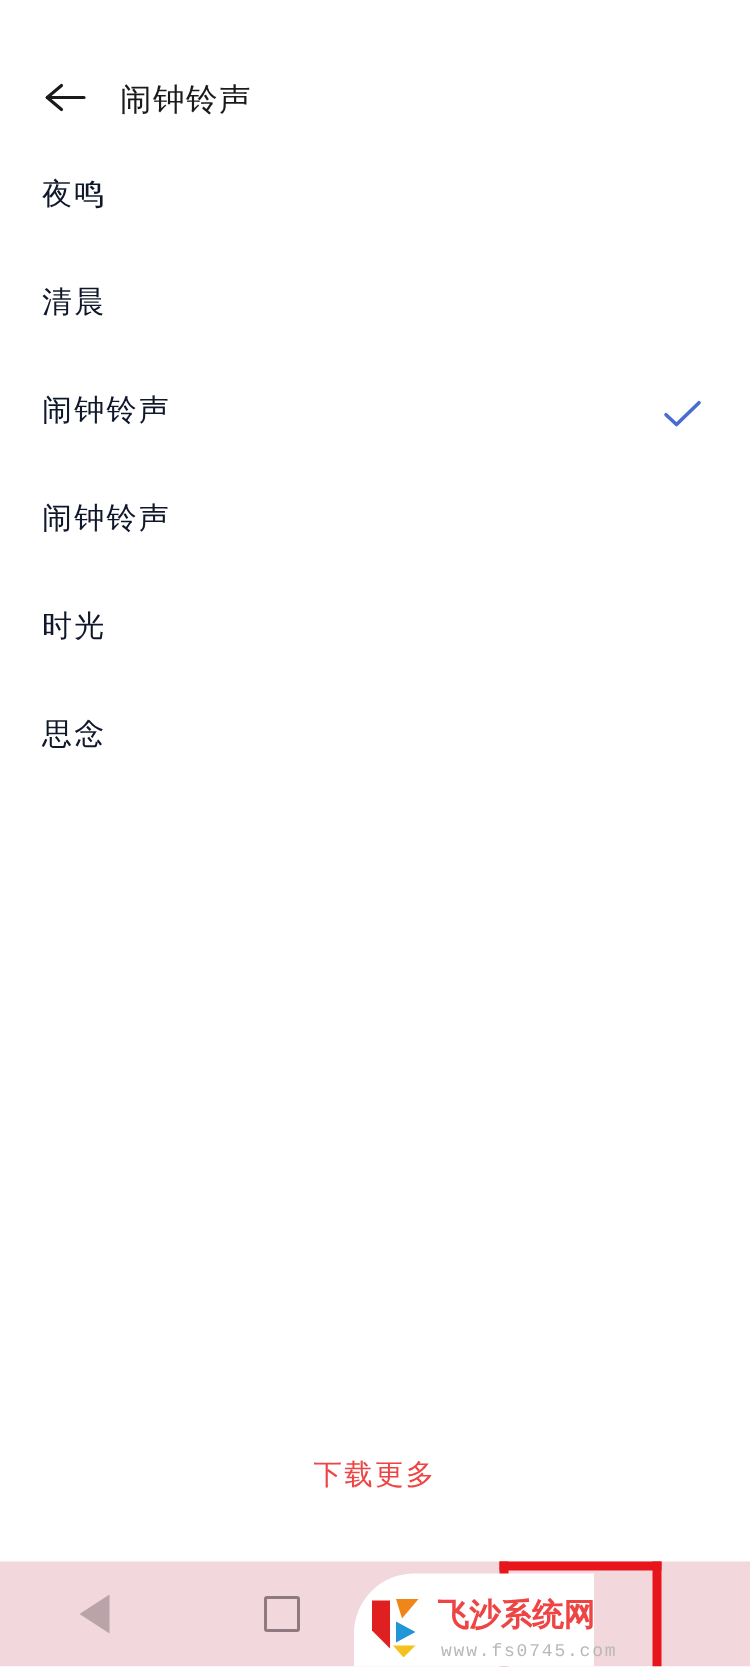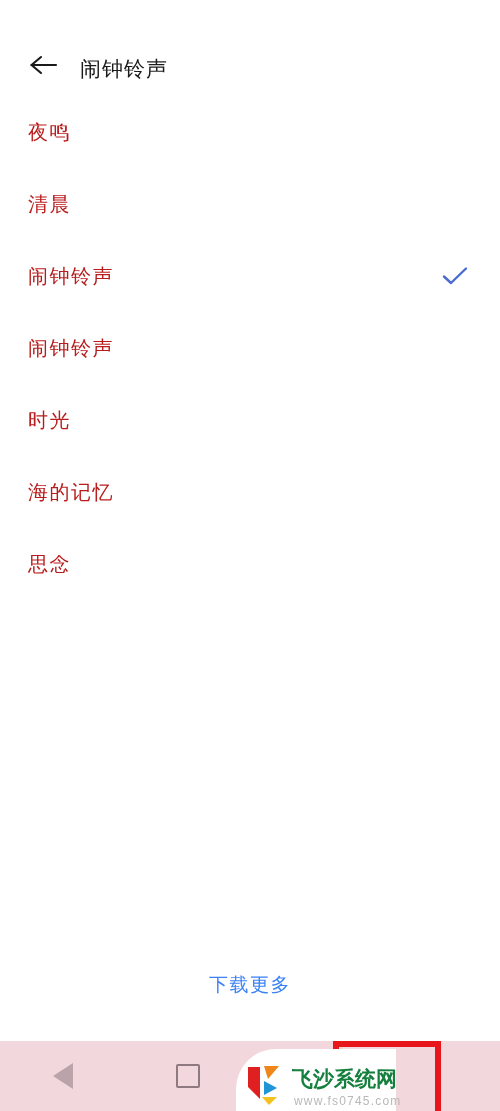--- a/index.html
+++ b/index.html
@@ -10,20 +10,21 @@
     overflow: hidden;
     background: #ffffff;
     font-family: "Liberation Sans", "DejaVu Sans", sans-serif;
   }
 
   #screen {
     position: relative;
     width: 396px;
     height: 1111px;
     background: #ffffff;
+    font-family: Liberation Mono, monospace;
   }
 
   
   .header {
     position: absolute;
     top: 0;
     left: 0;
     width: 500px;
     height: 96px;
     display: flex;
@@ -66,21 +67,21 @@
     position: relative;
     height: 72px;
     display: flex;
     align-items: center;
     padding: 0 28px;
     cursor: pointer;
   }
 
   .item-label {
     font-size: 20px;
-    color: #b91c1c;
+    color: #0f172a;
     letter-spacing: 1.5px;
     line-height: 1;
     white-space: nowrap;
   }
 
   .check-wrap {
     margin-left: auto;
     width: 34px;
     height: 34px;
     display: flex;
@@ -95,21 +96,21 @@
     position: absolute;
     top: 975px;
     left: 0;
     width: 500px;
     text-align: center;
     cursor: pointer;
   }
 
   .download-more-label {
     font-size: 19px;
-    color: #3b82f6;
+    color: #ef4444;
     letter-spacing: 1.5px;
     line-height: 1;
   }
 
   
   .navbar {
     position: absolute;
     left: 0;
     bottom: 0;
     width: 500px;
@@ -192,21 +193,21 @@
     width: 44px;
     height: 44px;
   }
 
   .wm-text {
     position: absolute;
     left: 56px;
     bottom: 22px;
     font-size: 21px;
     font-weight: bold;
-    color: #15803d;
+    color: #ef4444;
     letter-spacing: 0px;
     line-height: 1;
     white-space: nowrap;
     text-align: right;
   }
 
   .wm-url {
     position: absolute;
     left: 58px;
     bottom: 4px;
@@ -277,28 +278,20 @@
       <span class="item-label">时光</span>
       <span class="check-wrap hidden">
         <svg width="26" height="20" viewBox="0 0 26 20">
             <path d="M2 10.5 L9 17 L24 2.5" fill="none" stroke="#4a6cd0" stroke-width="2.4" stroke-linecap="round" stroke-linejoin="round"></path>
           </svg>
       </span>
     </div>
 
 
 
-    <div class="list-item">
-      <span class="item-label">海的记忆</span>
-      <span class="check-wrap hidden">
-        <svg width="26" height="20" viewBox="0 0 26 20">
-            <path d="M2 10.5 L9 17 L24 2.5" fill="none" stroke="#4a6cd0" stroke-width="2.4" stroke-linecap="round" stroke-linejoin="round"></path>
-          </svg>
-      </span>
-    </div>
 
     <div class="list-item">
       <span class="item-label">思念</span>
       <span class="check-wrap hidden">
         <svg width="26" height="20" viewBox="0 0 26 20">
             <path d="M2 10.5 L9 17 L24 2.5" fill="none" stroke="#4a6cd0" stroke-width="2.4" stroke-linecap="round" stroke-linejoin="round"></path>
           </svg>
       </span>
     </div>
 

